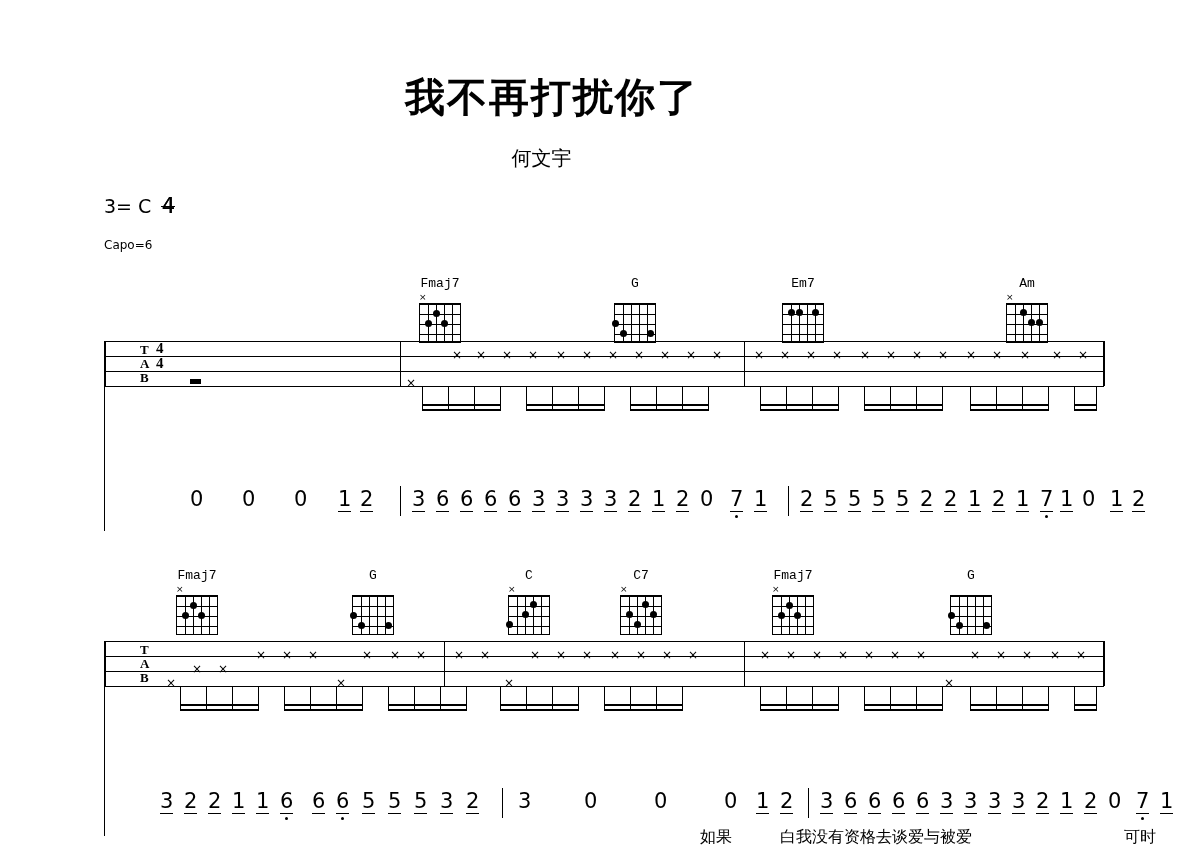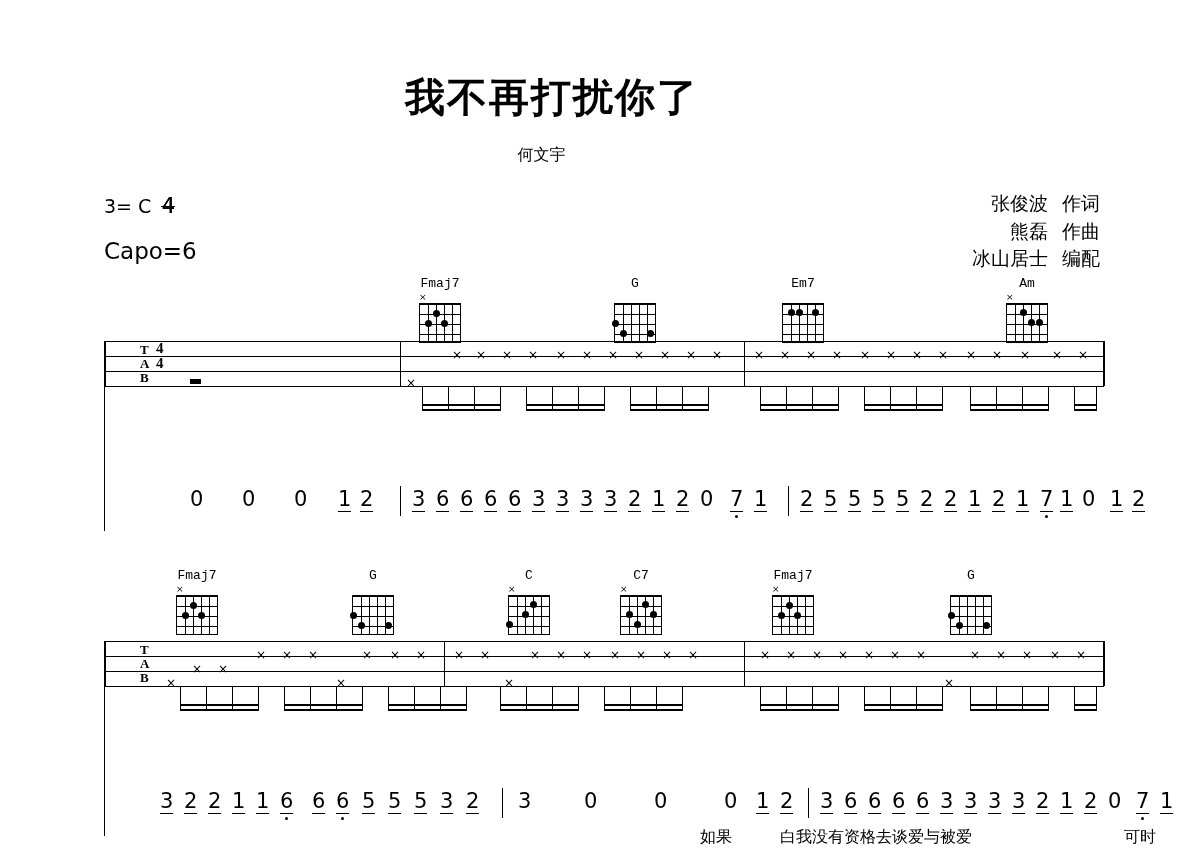--- a/index.html
+++ b/index.html
@@ -17,33 +17,33 @@
   .title{
     position:absolute;top:70px;left:0;width:1104px;
     text-align:center;
     font-size:40px;font-weight:bold;
     letter-spacing:2px;
     font-family:"DejaVu Sans", sans-serif;
   }
   .artist{
     position:absolute;top:145px;left:0;width:1083px;
     text-align:center;
-    font-size:16px;
+    font-size:20px;
     font-family:Liberation Serif, serif;
   }
   .key-block{
     position:absolute;left:104px;top:195px;
     font-size:19px;
     font-family:"DejaVu Sans", sans-serif;
   }
   .key-line{display:flex;align-items:center;gap:6px;}
   .meter{display:inline-flex;flex-direction:column;align-items:center;line-height:1.02;font-size:17px;margin-left:4px;}
   .meter .num{display:block;}
   .meter .bar{display:block;width:14px;height:1px;background:#000;margin:1px 0;}
-  .capo{position:absolute;left:104px;top:238px;font-size:23px;font-family:"DejaVu Sans", sans-serif;text-align:center;}
+  .capo{position:absolute;left:104px;top:238px;font-size:12px;font-family:"DejaVu Sans", sans-serif;text-align:center;}
 
   .credits{
     position:absolute;right:100px;top:190px;
     font-size:19px;line-height:1.45;
     text-align:right;
     font-family:"DejaVu Sans", sans-serif;
   }
   .credits div{white-space:nowrap;}
   .credits .nm{display:inline-block;min-width:86px;text-align:right;}
   .credits .rl{display:inline-block;width:46px;text-align:right;}
@@ -123,25 +123,20 @@
       <span>3= C</span>
       <span class="meter">
         <span class="num">4</span>
         <span class="bar"></span>
         <span class="num">4</span>
       </span>
     </div>
   </div>
   <div class="capo">Capo=6</div>
 
-  <div class="credits">
-    <div><span class="nm">张俊波</span> <span class="rl">作词</span></div>
-    <div><span class="nm">熊磊</span> <span class="rl">作曲</span></div>
-    <div><span class="nm">冰山居士</span> <span class="rl">编配</span></div>
-  </div>
 
   <div class="chord" style="left:411px;top:276px;">
     <div class="cname">Fmaj7</div>
     <div class="marks">
         <span>×</span>
         <span></span>
         <span></span>
         <span></span>
         <span></span>
         <span></span>

